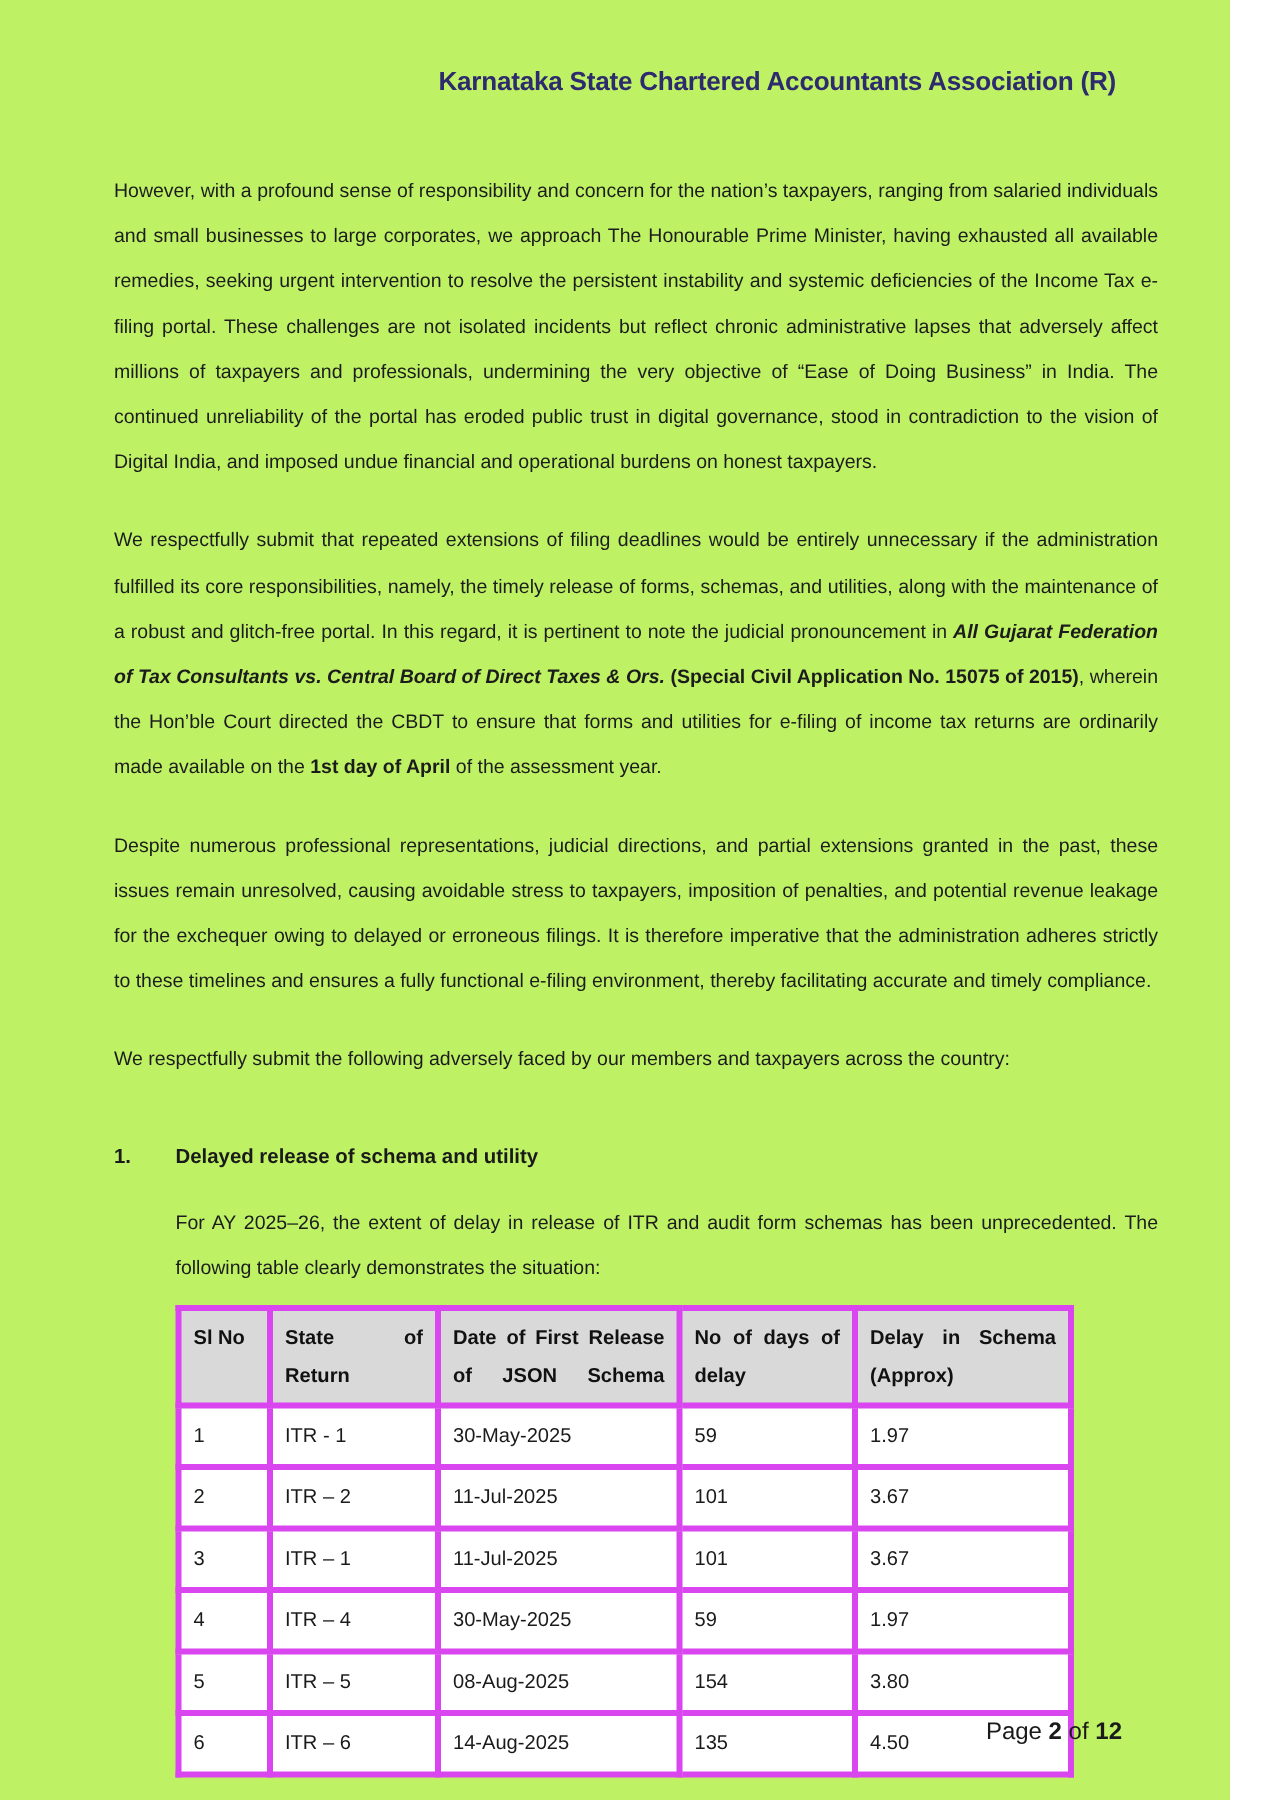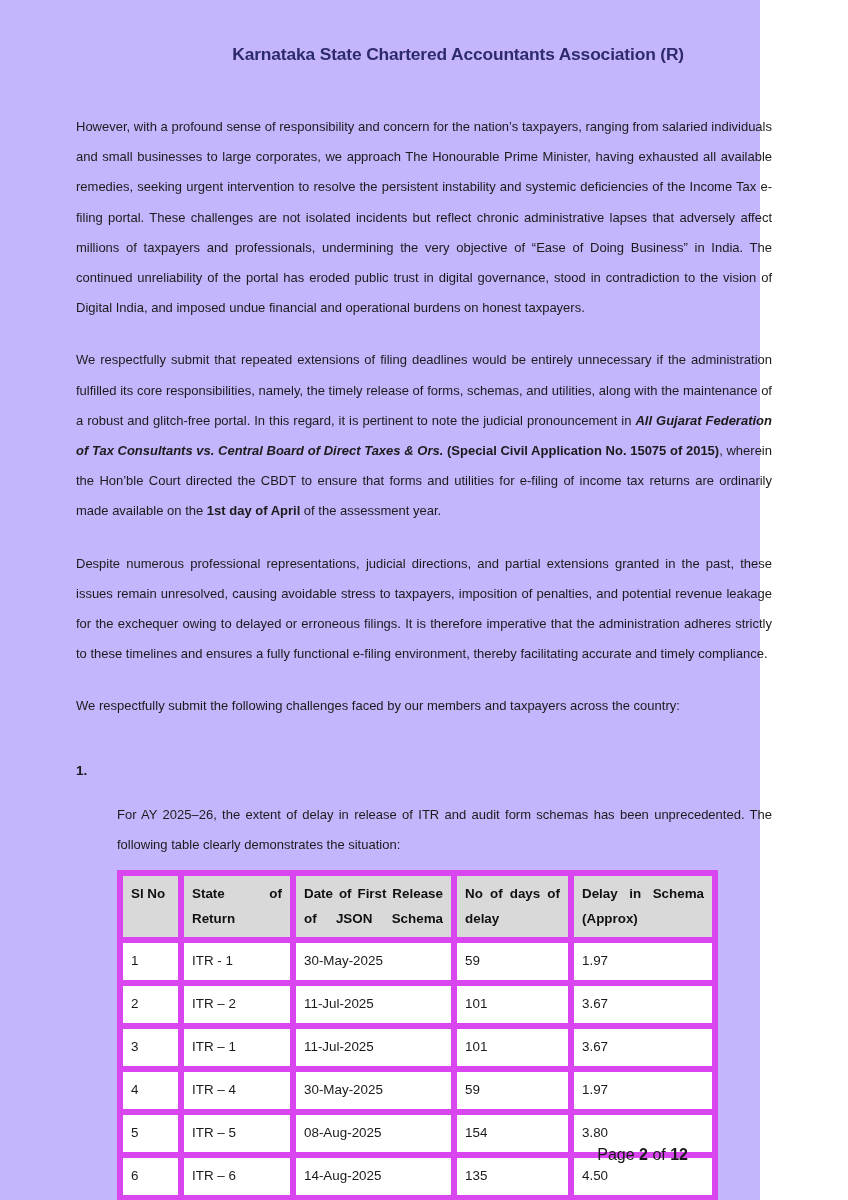--- a/index.html
+++ b/index.html
@@ -13,23 +13,23 @@
     height: 1200px;
     position: relative;
     font-family: "Liberation Sans", sans-serif;
     color: #1a1a1a;
     overflow: hidden;
   }
 
   .page {
     position: absolute;
     inset: 0;
-    width: 760px;
+    width: 820px;
     height: 1200px;
-    background: #c4b5fd;
+    background: #bef264;
   }
 
   
   .doc-header {
     position: absolute;
     left: 0;
     right: 0;
     top: 44px;
     text-align: right;
     padding-right: 76px;
@@ -108,21 +108,21 @@
     font-size: 13.4px;
   }
   table.delay-table col.c0 { width: 61px; }
   table.delay-table col.c1 { width: 112px; }
   table.delay-table col.c2 { width: 161px; }
   table.delay-table col.c3 { width: 117px; }
   table.delay-table col.c4 { width: 144px; }
 
   table.delay-table th,
   table.delay-table td {
-    border: 6px solid #d946ef;
+    border: 4px solid #d946ef;
     padding: 5px 8px 6px 8px;
     vertical-align: top;
     line-height: 25px;
   }
   table.delay-table thead th {
     background: #d9d9d9;
     font-weight: 700;
     text-align: justify;
     text-align-last: justify;
     color: #111111;
@@ -162,24 +162,25 @@
   </div>
 
   <div class="content">
 
     <p class="para">However, with a profound sense of responsibility and concern for the nation’s taxpayers, ranging from salaried individuals and small businesses to large corporates, we approach The Honourable Prime Minister, having exhausted all available remedies, seeking urgent intervention to resolve the persistent instability and systemic deficiencies of the Income Tax e-filing portal. These challenges are not isolated incidents but reflect chronic administrative lapses that adversely affect millions of taxpayers and professionals, undermining the very objective of “Ease of Doing Business” in India. The continued unreliability of the portal has eroded public trust in digital governance, stood in contradiction to the vision of Digital India, and imposed undue financial and operational burdens on honest taxpayers.</p>
 
     <p class="para"><span>We respectfully submit that repeated extensions of filing deadlines would be entirely unnecessary if the administration fulfilled its core responsibilities, namely, the timely release of forms, schemas, and utilities, along with the maintenance of a robust and glitch-free portal. In this regard, it is pertinent to note the judicial pronouncement in </span><span class="bi">All Gujarat Federation of Tax Consultants vs. Central Board of Direct Taxes &amp; Ors.</span><span class="b"> (Special Civil Application No. 15075 of 2015)</span><span>, wherein the Hon’ble Court directed the CBDT to ensure that forms and utilities for e-filing of income tax returns are ordinarily made available on the </span><span class="b">1st day of April</span><span> of the assessment year.</span></p>
 
     <p class="para">Despite numerous professional representations, judicial directions, and partial extensions granted in the past, these issues remain unresolved, causing avoidable stress to taxpayers, imposition of penalties, and potential revenue leakage for the exchequer owing to delayed or erroneous filings. It is therefore imperative that the administration adheres strictly to these timelines and ensures a fully functional e-filing environment, thereby facilitating accurate and timely compliance.</p>
 
-    <p class="para">We respectfully submit the following challenges faced by our members and taxpayers across the country:</p>
+    <p class="para">We respectfully submit the following adversely faced by our members and taxpayers across the country:</p>
 
     <div class="num-item">
       <span class="num">1.</span>
+      <span class="num-title">Delayed release of schema and utility</span>
     </div>
 
     <div class="sub-block">
       <p class="para">For AY 2025–26, the extent of delay in release of ITR and audit form schemas has been unprecedented. The following table clearly demonstrates the situation:</p>
 
       <table class="delay-table">
         <colgroup>
           <col class="c0">
             <col class="c1">
             <col class="c2">

